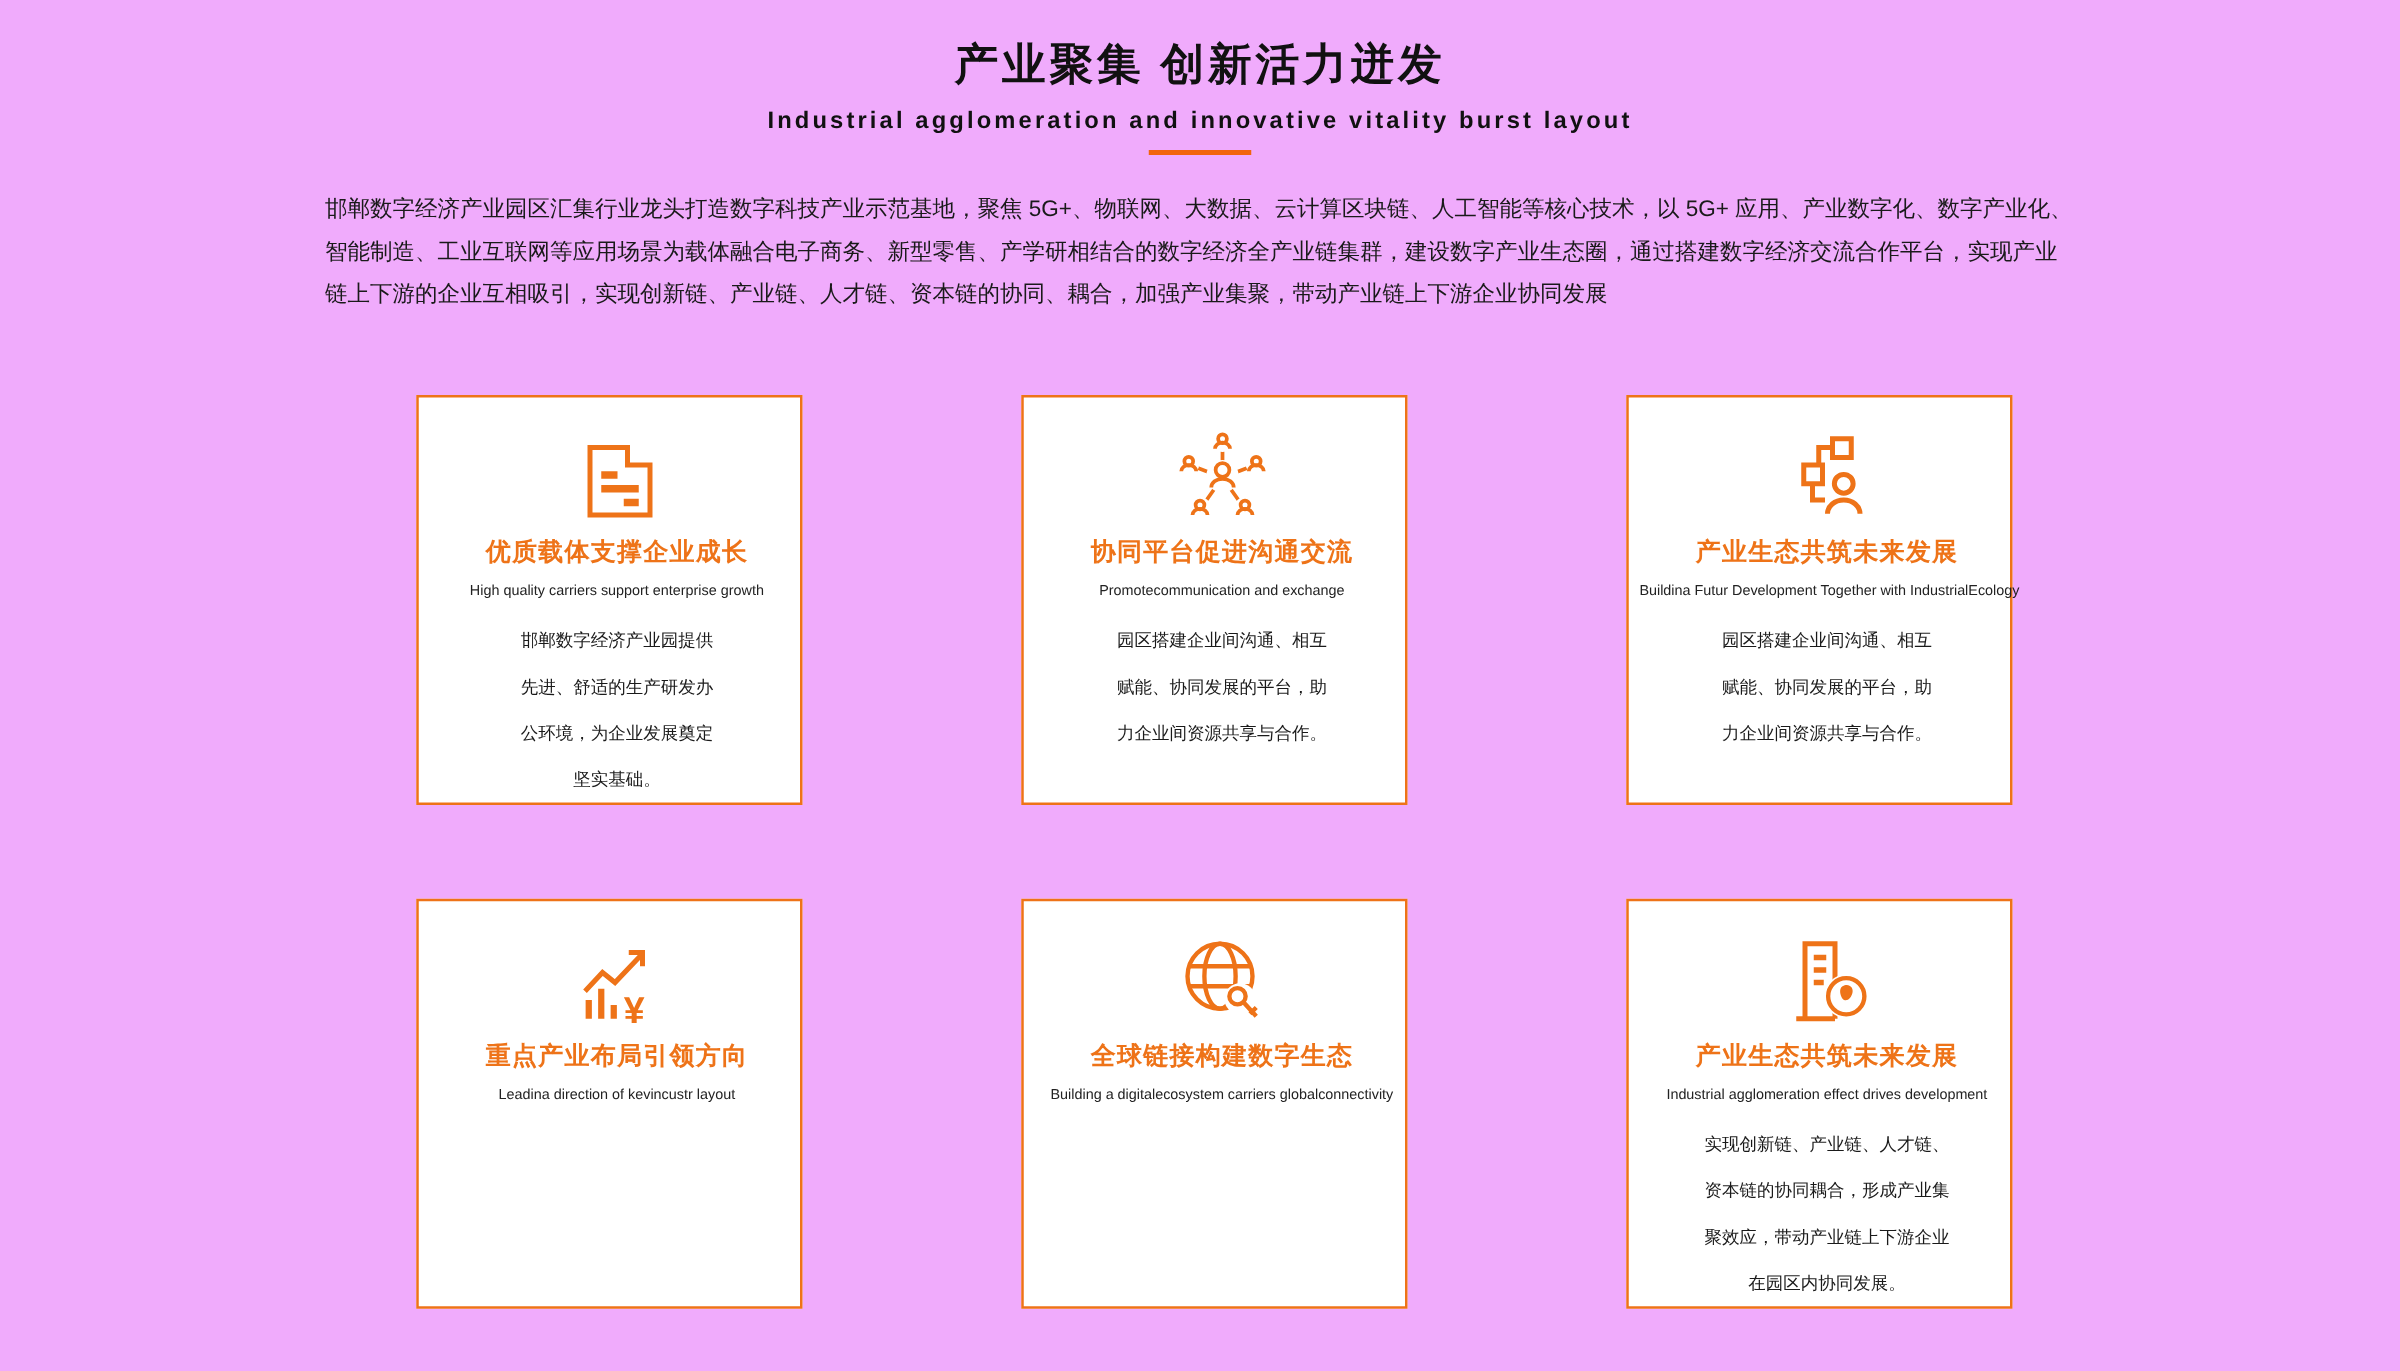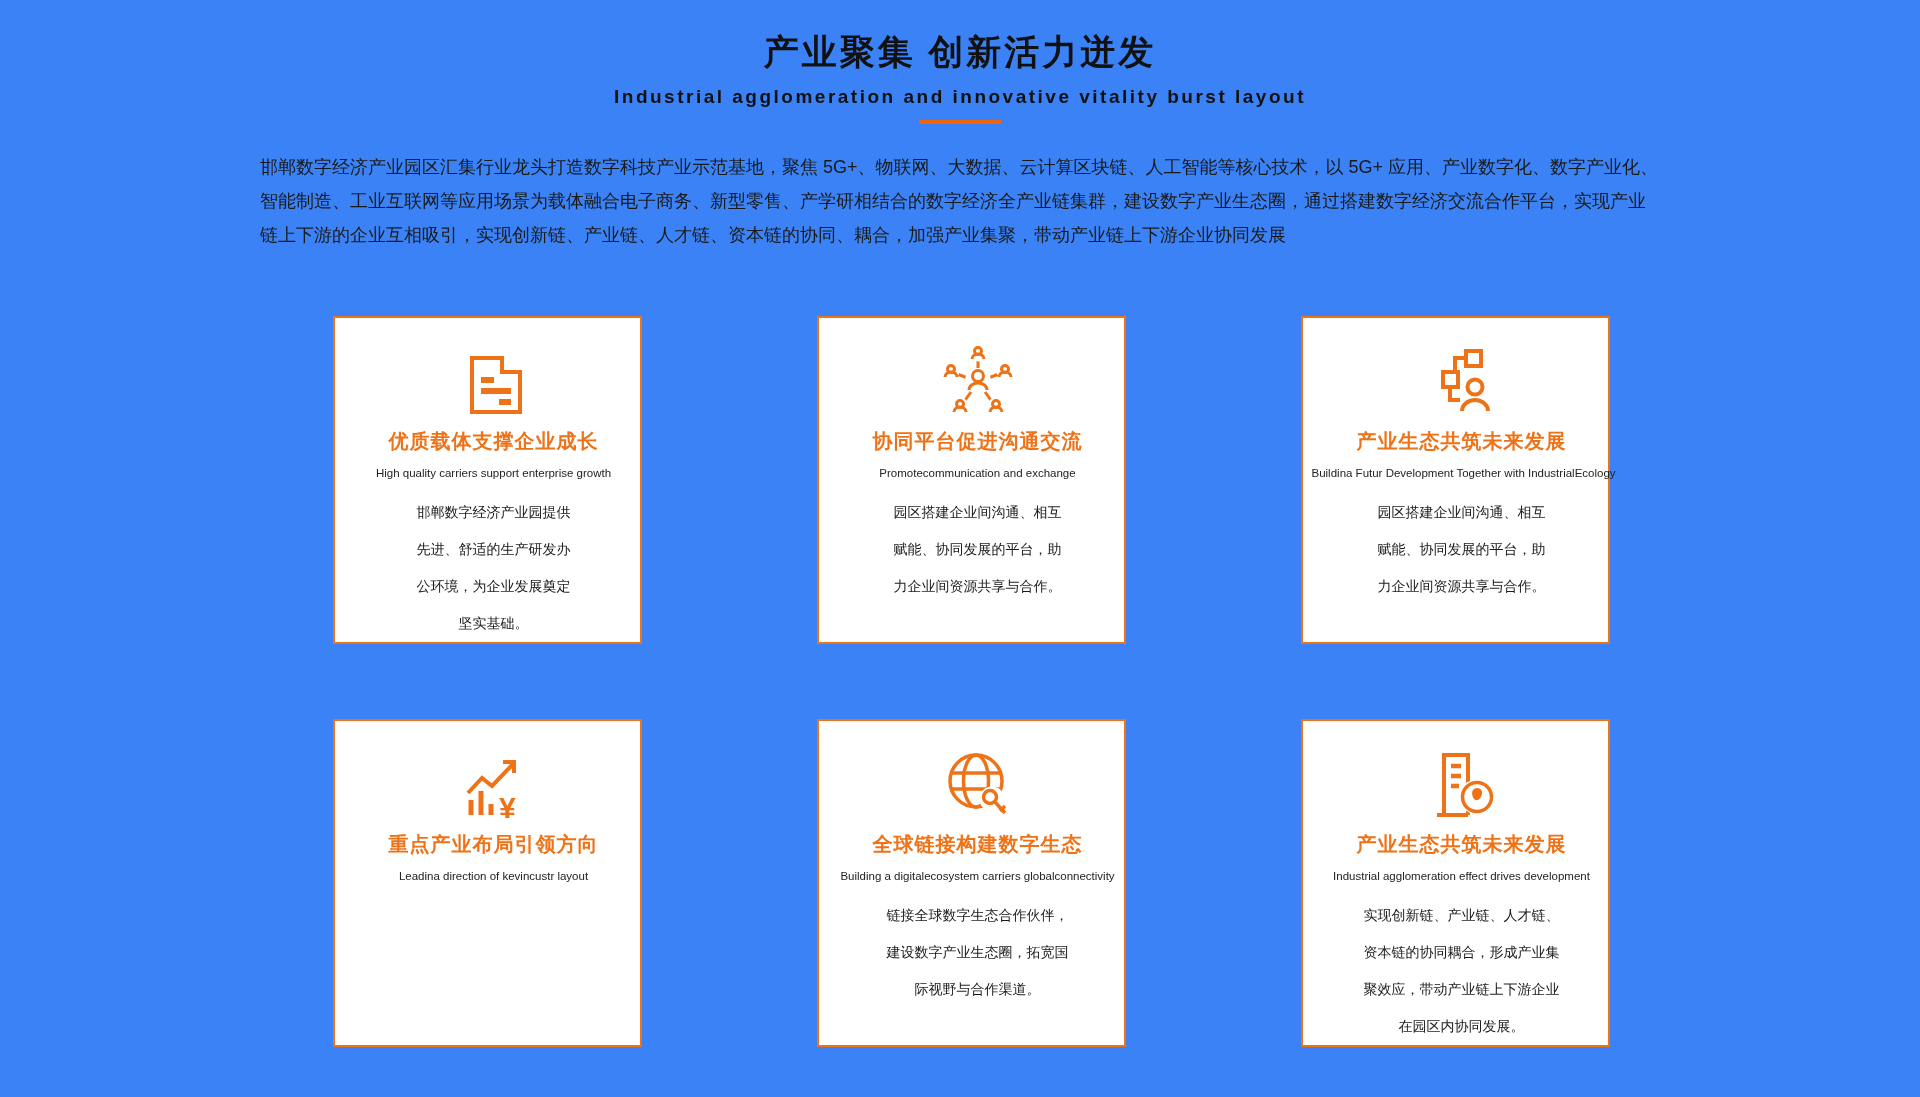--- a/index.html
+++ b/index.html
@@ -1,17 +1,17 @@
 <!DOCTYPE html>
 <html style="--accent: #EE7318;"><head>
 <meta charset="utf-8">
 <style>
   html,body{margin:0;padding:0;background:#ffffff;}
   .page{
-    position:relative;width:1920px;height:1097px;background:#3b82f6;overflow:hidden;
+    position:relative;width:1920px;height:1097px;background:#f0abfc;overflow:hidden;
     font-family:"Liberation Sans","DejaVu Sans",sans-serif;color:#1a1a1a;
   }
   .header{text-align:center;padding-top:32px;}
   .title{
     margin:0;font-size:35px;font-weight:bold;color:#111111;letter-spacing:3px;line-height:40px;
   }
   .subtitle{
     margin:14px 0 0 0;font-size:19px;font-weight:bold;color:#111111;letter-spacing:2.5px;
   }
   .title-underline{width:82px;height:4px;margin:12px auto 0 auto;}
@@ -157,23 +157,20 @@
           <ellipse cx="41" cy="39" rx="12.5" ry="26"></ellipse>
           <path d="M17 31 H65"></path>
           <path d="M17 47 H65"></path>
           <circle cx="57" cy="57" r="12.5" fill="#ffffff" stroke="none"></circle>
           <circle cx="55" cy="55" r="6.5"></circle>
           <path d="M60 60 L70 71 M70 64 L65 69"></path>
         </svg>
       </div>
       <h3 class="card-title">全球链接构建数字生态</h3>
       <div class="card-subtitle">Building a digitalecosystem carriers globalconnectivity</div>
-      <p class="card-body">链接全球数字生态合作伙伴，
-建设数字产业生态圈，拓宽国
-际视野与合作渠道。</p>
     </article>
 
     <article class="card">
       <div class="card-icon">
         <svg width="86" height="86" viewBox="0 0 86 86" fill="none" stroke="currentColor" stroke-width="4">
           <path d="M25 73 V13 H49 V73"></path>
           <path d="M18 73 H49"></path>
           <path d="M32 24 H42" stroke-width="4.5"></path>
           <path d="M32 34 H42" stroke-width="4.5"></path>
           <path d="M32 44 H40" stroke-width="4.5"></path>

